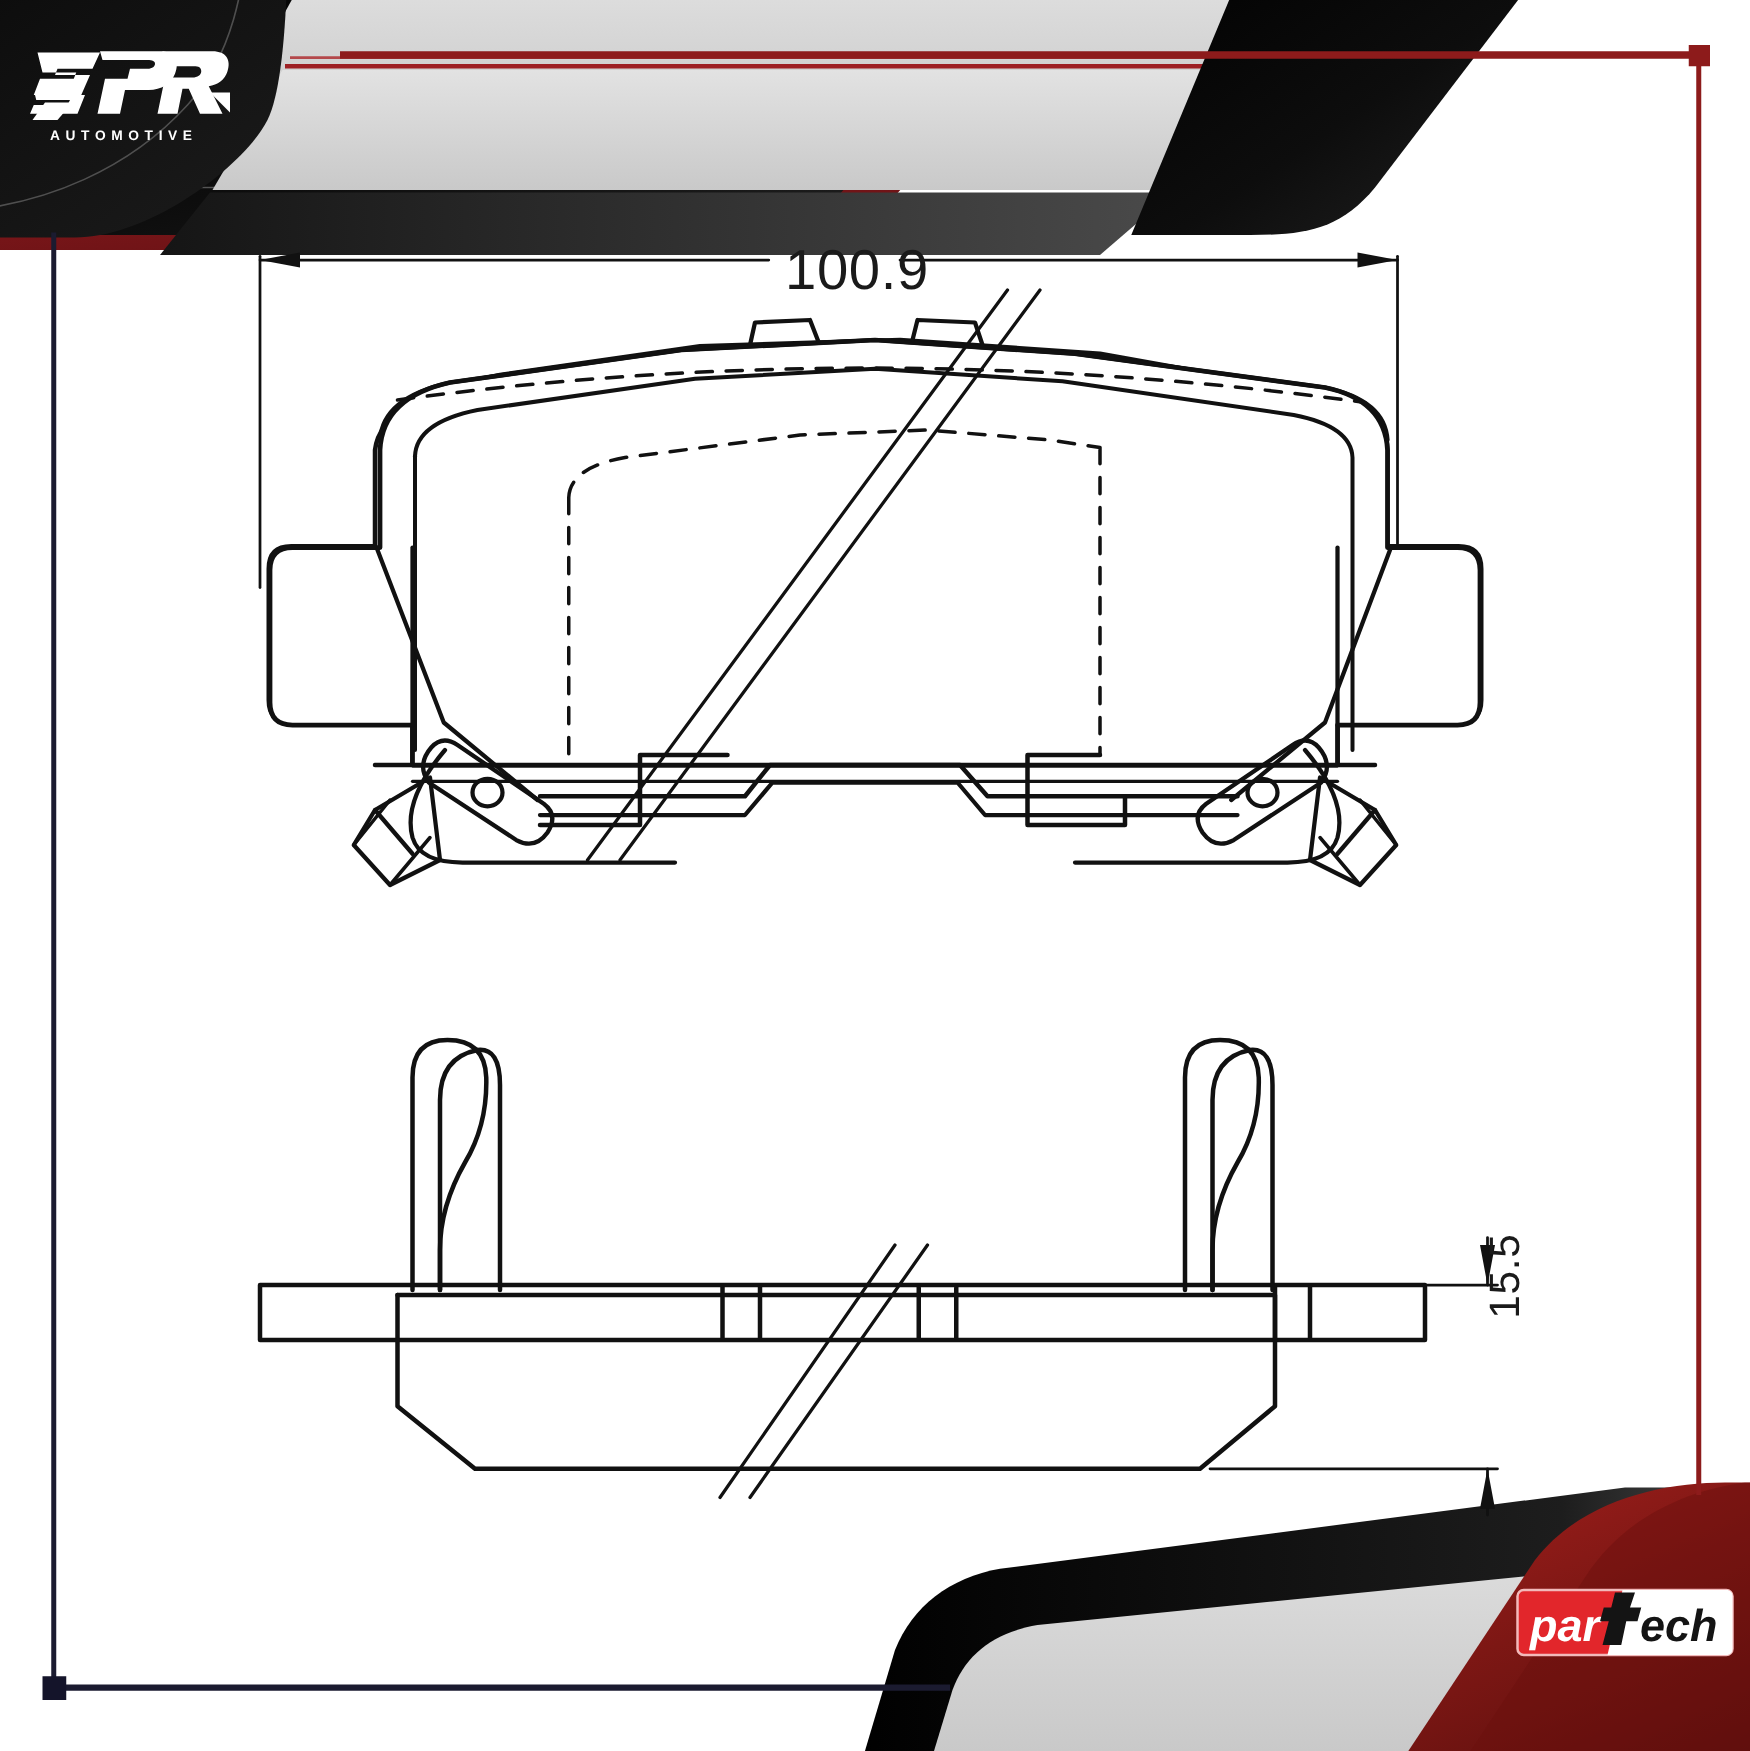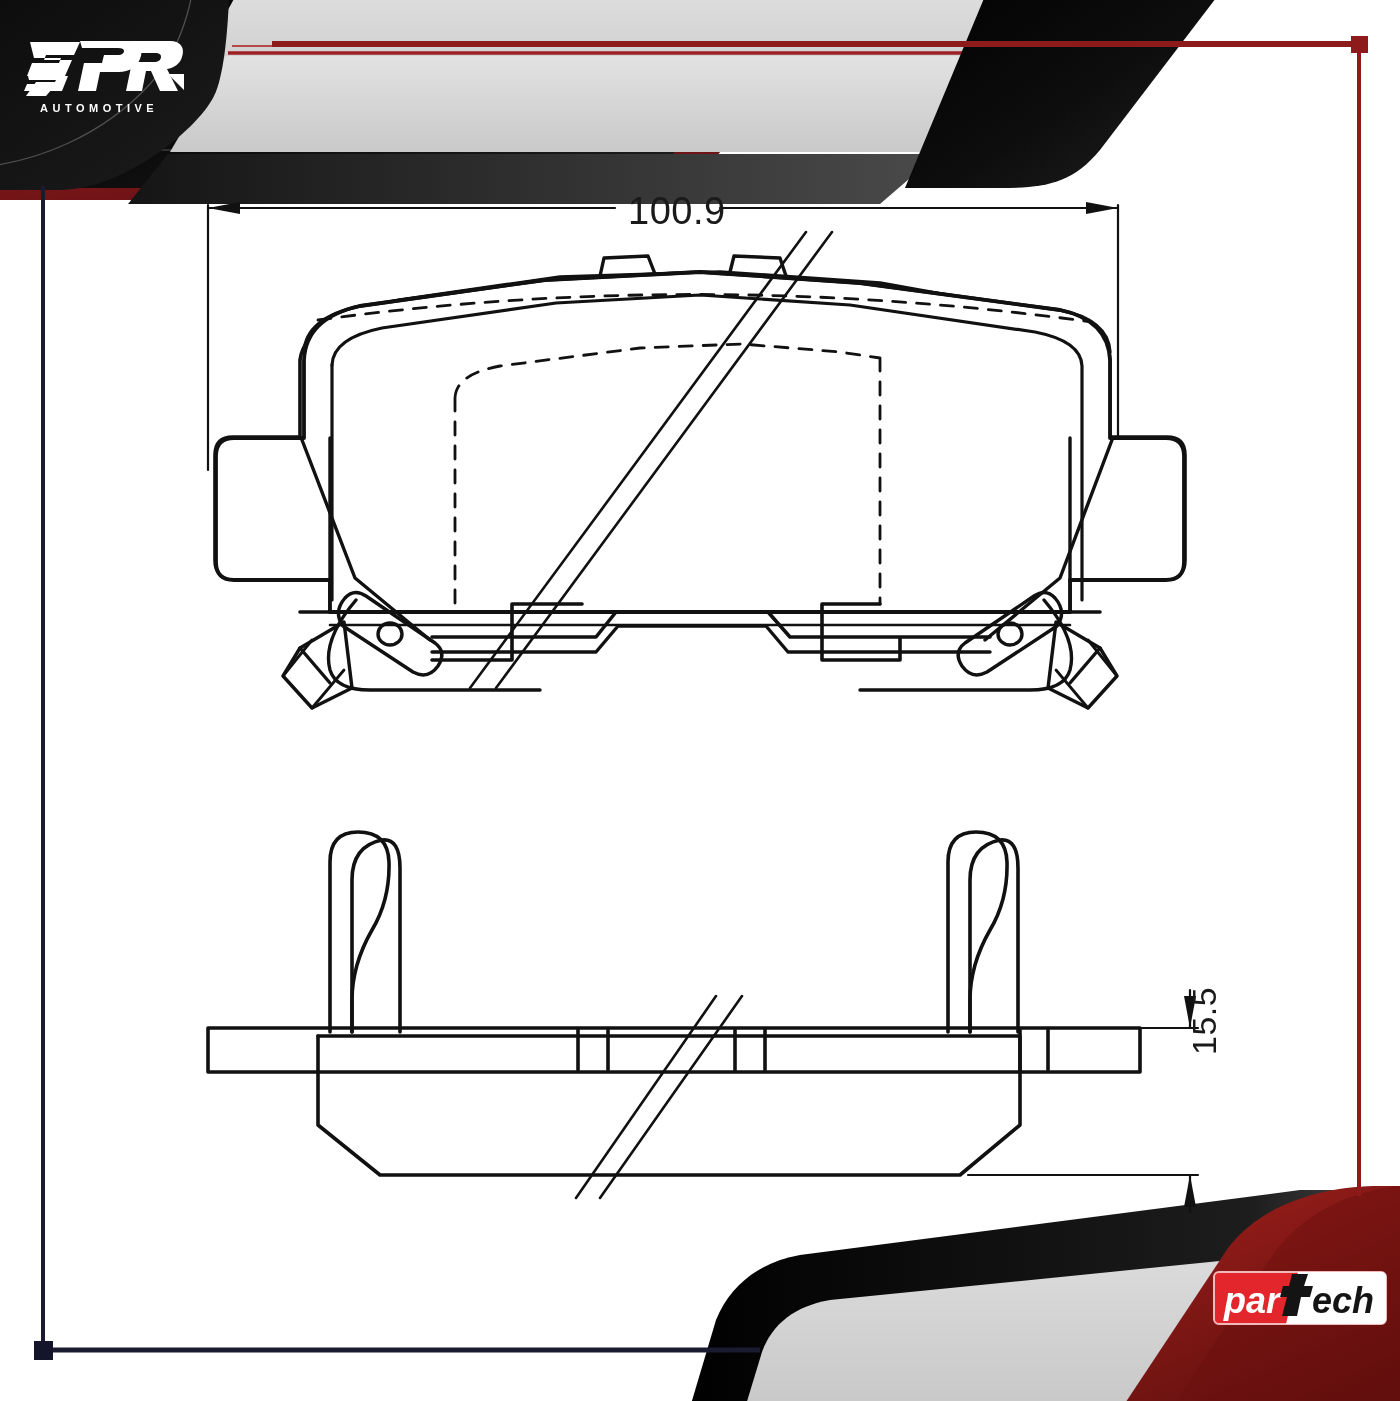--- a/index.html
+++ b/index.html
@@ -3,21 +3,21 @@
 <meta charset="utf-8">
 <style>
   html,body{margin:0;padding:0;background:#fff;}
   body{width:1400px;height:1401px;position:relative;overflow:hidden;
        font-family:"Liberation Sans", sans-serif;}
   .stage{position:absolute;inset:0;width:1220px;height:1401px;}
   .layer{position:absolute;left:0;top:0;width:1400px;height:1401px;}
   .logo-spr{position:absolute;left:18px;top:22px;width:170px;height:100px;}
   .logo-partech{position:absolute;left:1212px;top:1266px;width:176px;height:66px;}
   .dim-text{position:absolute;font-weight:400;color:#1a1a1a;letter-spacing:0.5px;}
-  #dimW{left:628px;top:190px;font-size:38px;}
+  #dimW{left:628px;top:190px;font-size:45px;}
   #dimH{left:1185px;top:1055px;font-size:34px;transform:rotate(-90deg);
         transform-origin:left top;white-space:nowrap;}
 </style>
 </head>
 <body>
 
 <div class="stage">
 
   <svg class="layer" viewBox="0 0 1400 1401">
     <defs>

